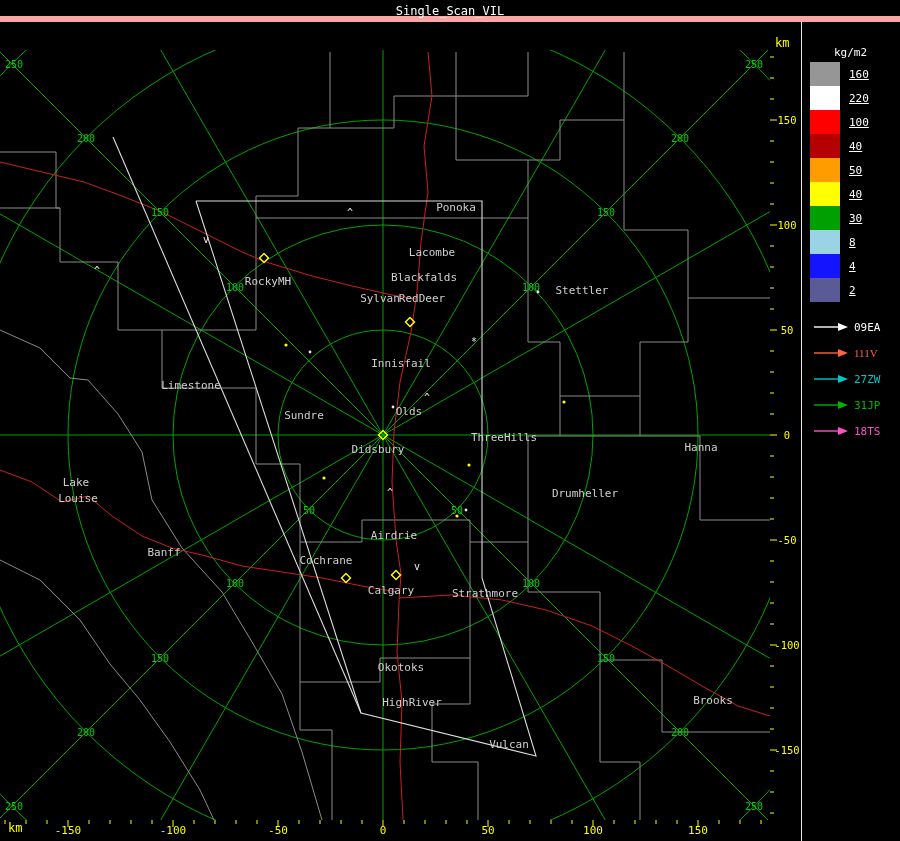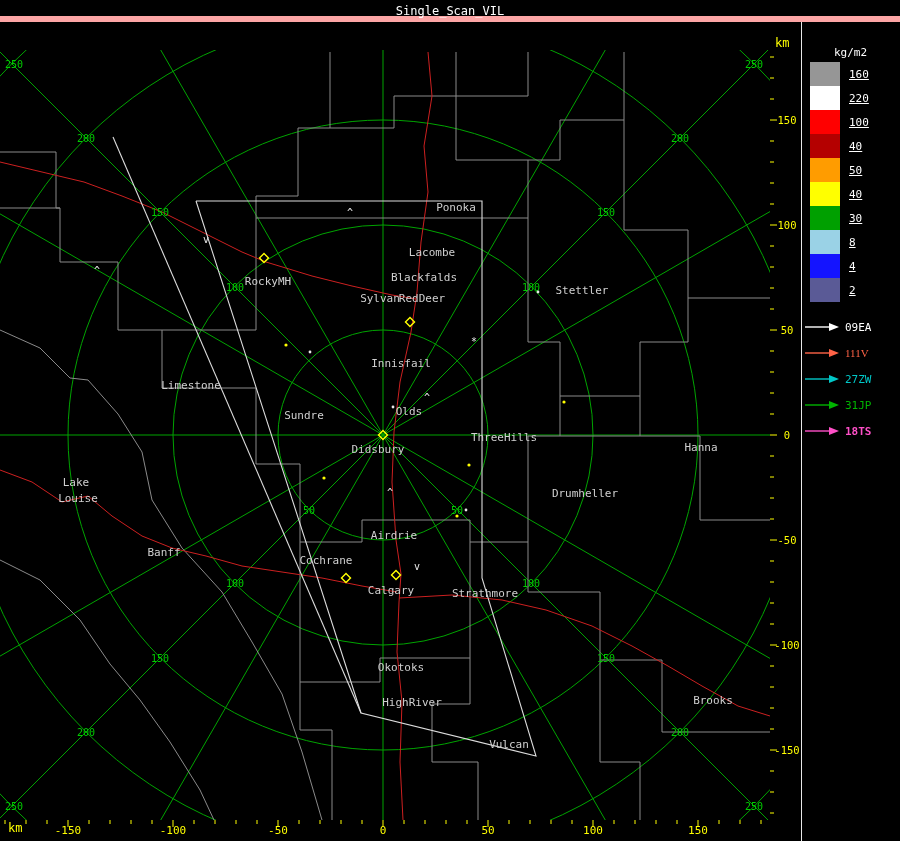--- a/index.html
+++ b/index.html
@@ -15,21 +15,21 @@
   #unit-bottom{position:absolute;left:8px;top:821px;color:#ffff00;font-size:12px;}
   #mapsvg{position:absolute;left:0;top:0;}
   #mapsvg text{font-family:"DejaVu Sans Mono","Liberation Mono",monospace;}
   #legend{position:absolute;left:801px;top:22px;width:109px;height:819px;
           border-left:1px solid #e8e8e8;background:#000;}
   #cb-unit{position:absolute;left:32px;top:24px;color:#ffffff;font-size:11px;}
   #colorbar{position:absolute;left:8px;top:40px;}
   .cb-row{display:flex;align-items:center;height:24px;}
   .cb-swatch{width:30px;height:24px;flex:none;}
   .cb-label{color:#ffffff;font-size:11px;margin-left:9px;text-decoration:underline;}
-  #radar-legend{position:absolute;left:3px;top:292px;}
+  #radar-legend{position:absolute;left:12px;top:292px;}
   .radar-row{display:flex;align-items:center;height:26px;}
   .radar-label{font-size:11px;margin-left:6px;}
 </style>
 </head>
 <body>
 
 <div id="app">
   <div id="titlebar">
     <span>Single_Scan_VIL</span>
   </div>
@@ -322,17 +322,17 @@
             <line x1="0" y1="6" x2="24" y2="6" stroke="#00b400" stroke-width="1.4"></line>
             <polygon points="24,2 34,6 24,10" fill="#00b400"></polygon>
           </svg>
           <span class="radar-label" style="color: rgb(0, 180, 0);">31JP</span>
         </div>
         <div class="radar-row">
           <svg width="34" height="12">
             <line x1="0" y1="6" x2="24" y2="6" stroke="#ff50c8" stroke-width="1.4"></line>
             <polygon points="24,2 34,6 24,10" fill="#ff50c8"></polygon>
           </svg>
-          <span class="radar-label" style="color: rgb(255, 80, 200); font-weight: bold;">18TS</span>
+          <span class="radar-label" style="color: rgb(255, 80, 200);">18TS</span>
         </div>
       </div>
   </div>
 </div>
 
 </body></html>

